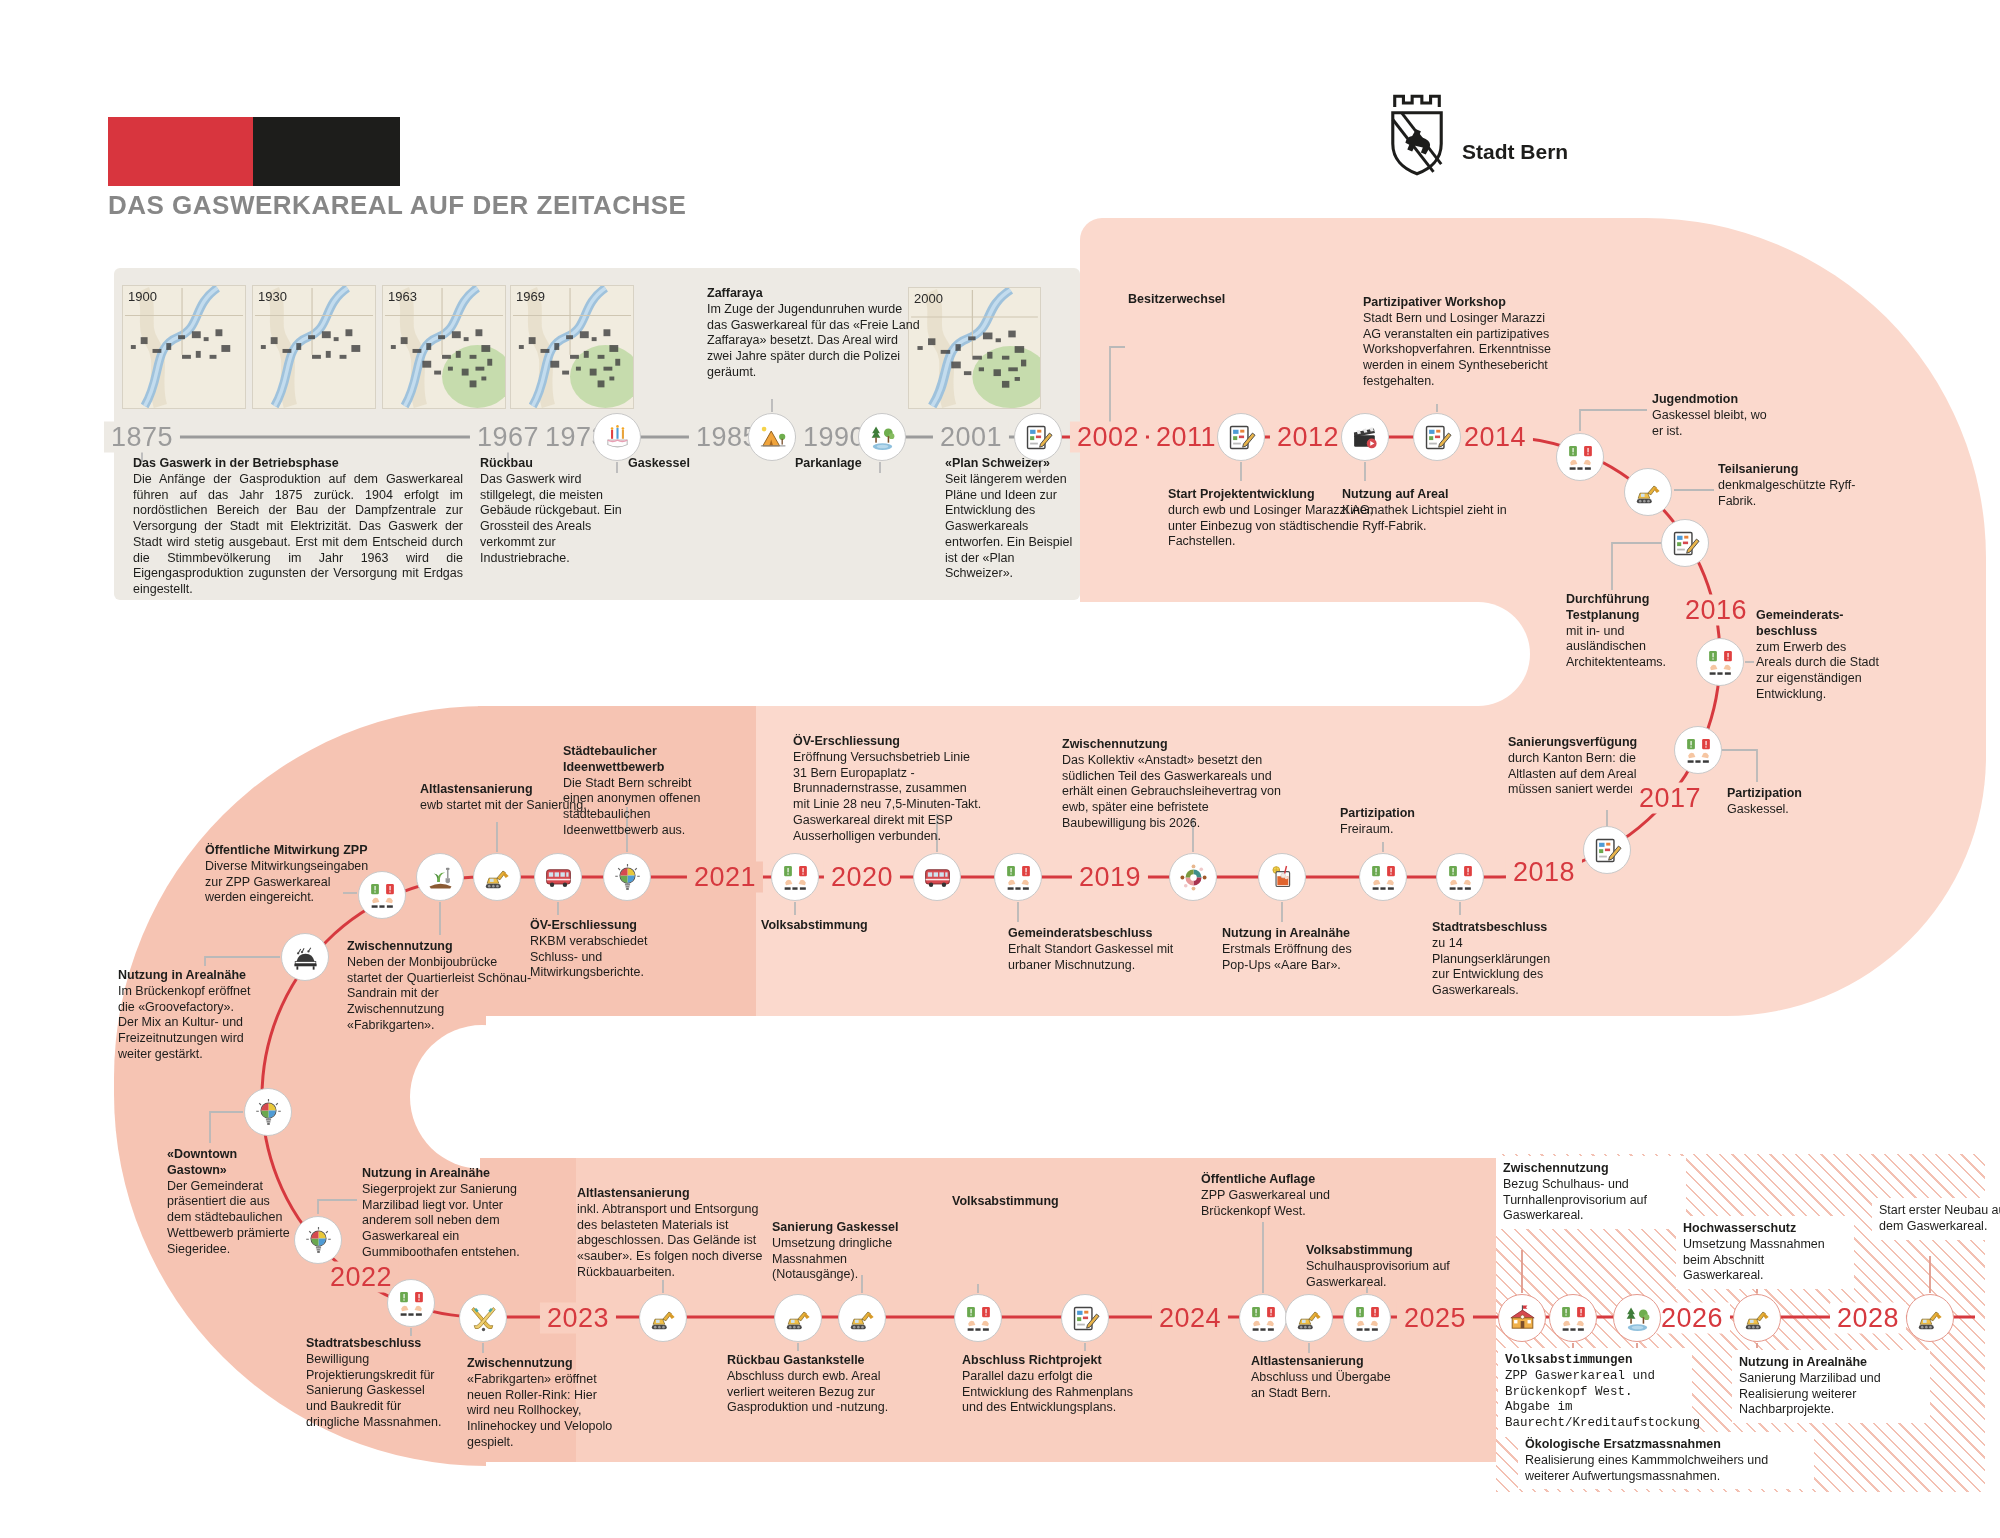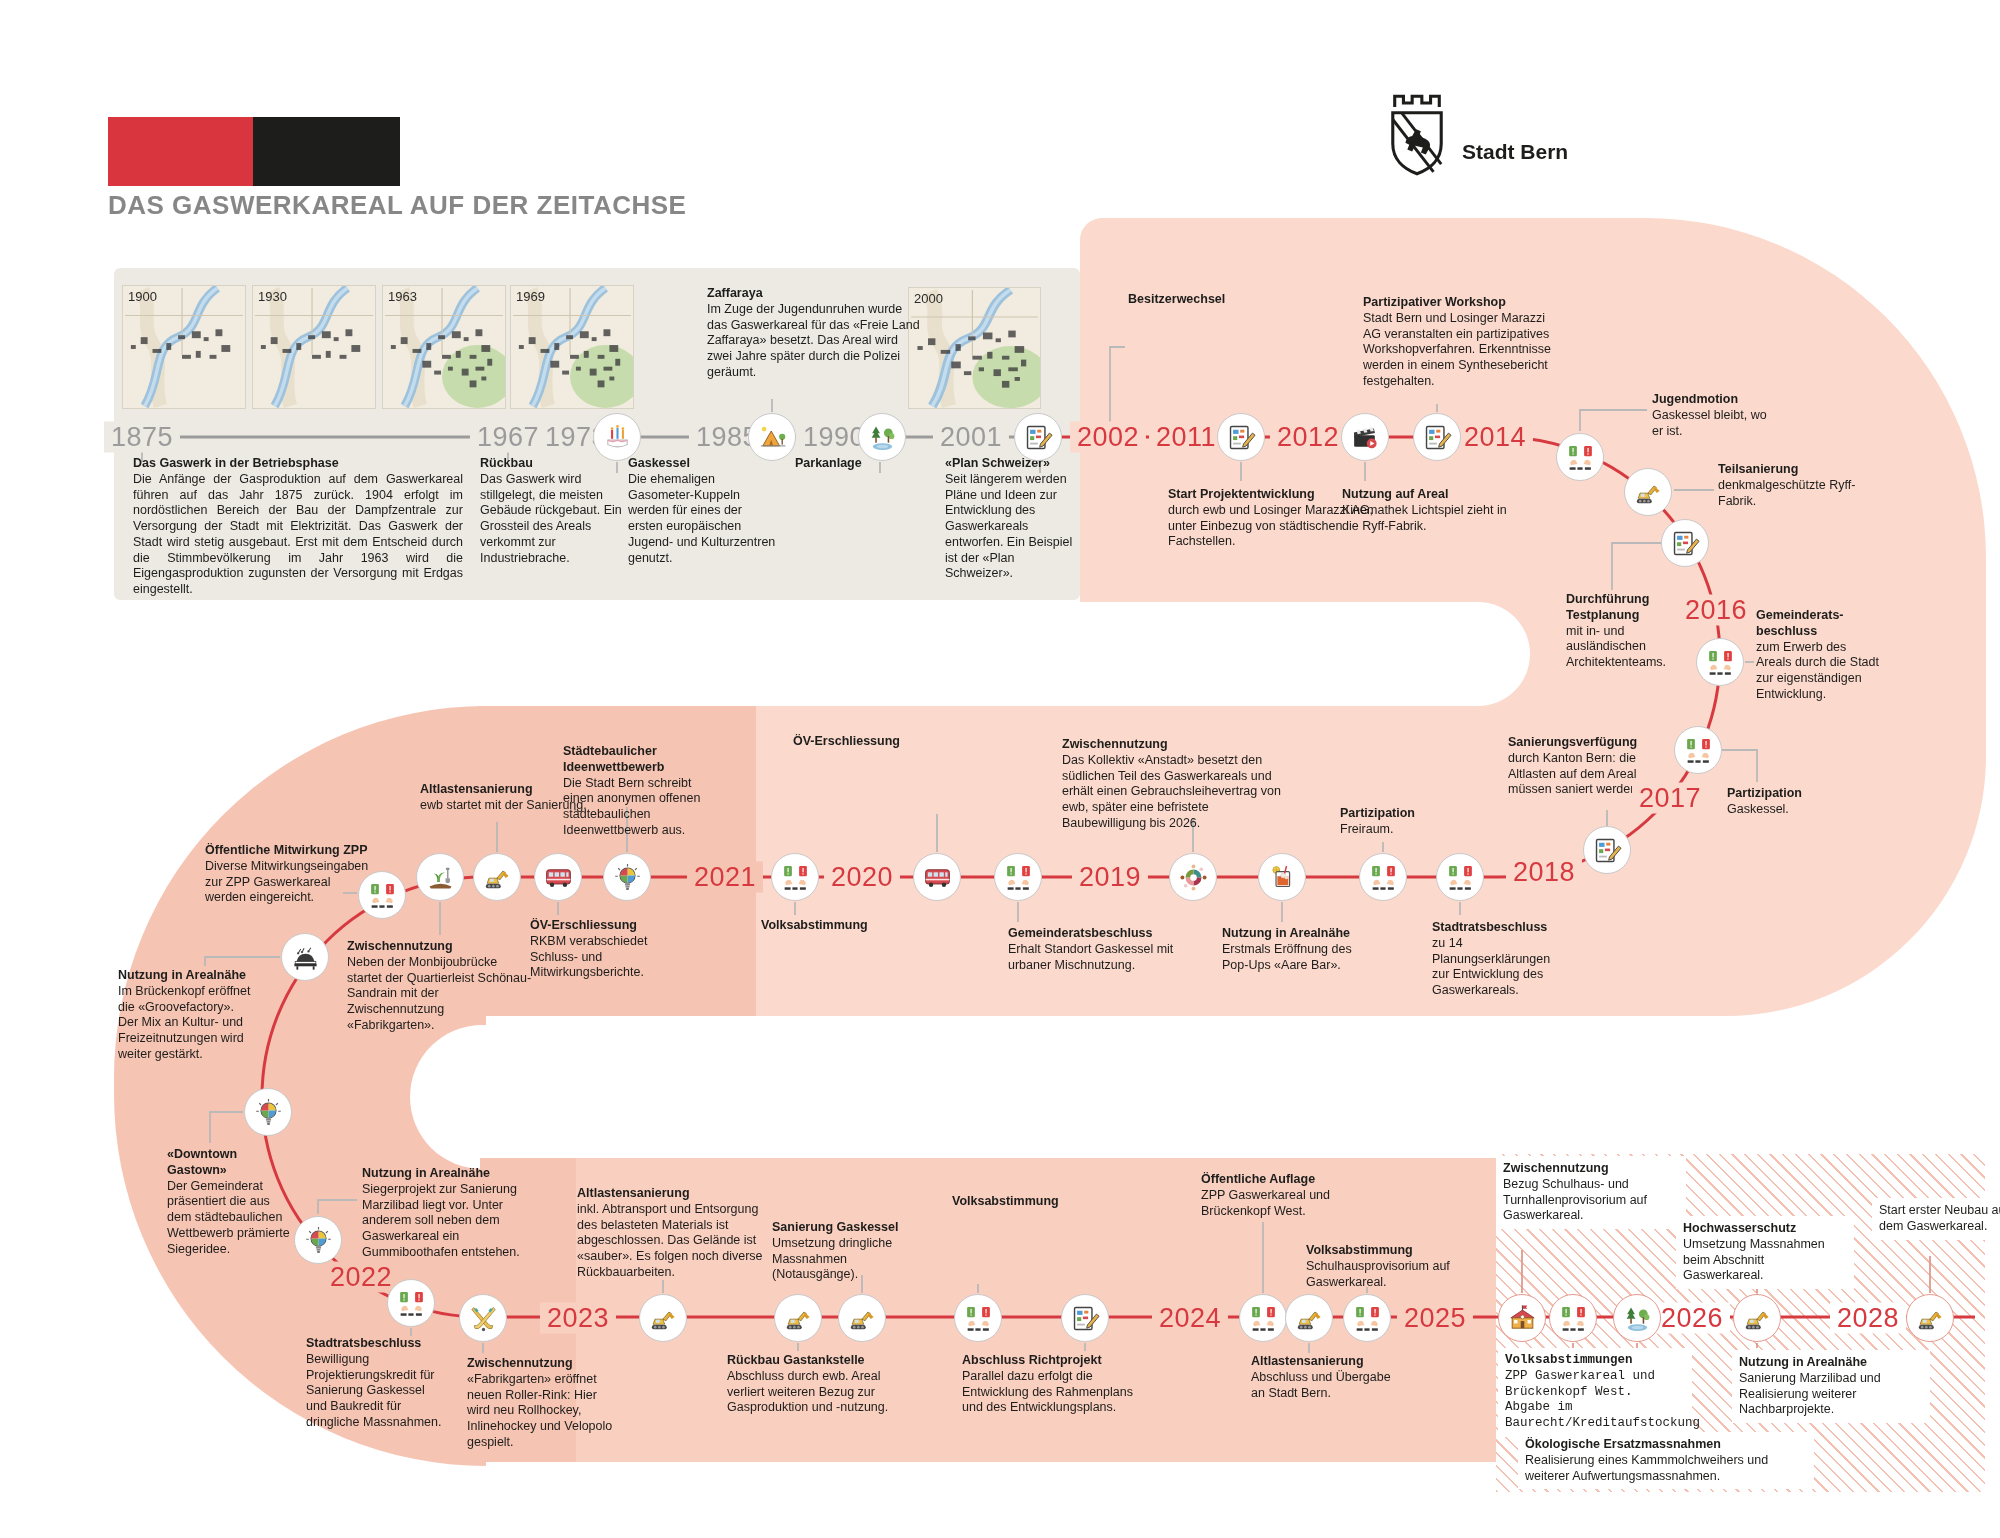--- a/index.html
+++ b/index.html
@@ -259,21 +259,20 @@
       <div class="tb justify" style="left:133px;top:456px;width:330px;">
         <h4>Das Gaswerk in der Betriebsphase</h4>
         <p>Die Anfänge der Gasproduktion auf dem Gaswerkareal führen auf das Jahr 1875 zurück. 1904 erfolgt im nordöstlichen Bereich der Bau der Dampfzentrale zur Versorgung der Stadt mit Elektrizität. Das Gaswerk der Stadt wird stetig ausgebaut. Erst mit dem Entscheid durch die Stimmbevölkerung im Jahr 1963 wird die Eigengasproduktion zugunsten der Versorgung mit Erdgas eingestellt.</p>
       </div>
       <div class="tb" style="left:480px;top:456px;width:142px;">
         <h4>Rückbau</h4>
         <p>Das Gaswerk wird stillgelegt, die meisten Gebäude rückgebaut. Ein Grossteil des Areals verkommt zur Industriebrache.</p>
       </div>
       <div class="tb" style="left:628px;top:456px;width:148px;">
         <h4>Gaskessel</h4>
-        <p>Die ehemaligen Gasometer-Kuppeln werden für eines der ersten europäischen Jugend- und Kulturzentren genutzt.</p>
       </div>
       <div class="tb" style="left:795px;top:456px;width:142px;">
         <h4>Parkanlage</h4>
       </div>
       <div class="tb" style="left:945px;top:456px;width:132px;">
         <h4>«Plan Schweizer»</h4>
         <p>Seit längerem werden Pläne und Ideen zur Entwicklung des Gaswerkareals entworfen. Ein Beispiel ist der «Plan Schweizer».</p>
       </div>
       <div class="tb" style="left:707px;top:286px;width:218px;">
         <h4>Zaffaraya</h4>
@@ -336,20 +335,21 @@
       </div>
       <div class="tb" style="left:1062px;top:737px;width:222px;">
         <h4>Zwischennutzung</h4>
         <p>Das Kollektiv «Anstadt» besetzt den südlichen Teil des Gaswerkareals und erhält einen Gebrauchsleihevertrag von ewb, später eine befristete Baubewilligung bis 2026.</p>
       </div>
       <div class="tb" style="left:761px;top:918px;width:238px;">
         <h4>Volksabstimmung</h4>
       </div>
       <div class="tb" style="left:793px;top:734px;width:192px;">
         <h4>ÖV-Erschliessung</h4>
+        <p>Eröffnung Versuchsbetrieb Linie 31 Bern Europaplatz - Brunnadernstrasse, zusammen mit Linie 28 neu 7,5-Minuten-Takt. Gaswerkareal direkt mit ESP Ausserholligen verbunden.</p>
       </div>
       <div class="tb" style="left:563px;top:744px;width:162px;">
         <h4>Städtebaulicher Ideenwettbewerb</h4>
         <p>Die Stadt Bern schreibt einen anonymen offenen städtebaulichen Ideenwettbewerb aus.</p>
       </div>
       <div class="tb" style="left:420px;top:782px;width:168px;">
         <h4>Altlastensanierung</h4>
         <p>ewb startet mit der Sanierung.</p>
       </div>
       <div class="tb" style="left:530px;top:918px;width:138px;">

